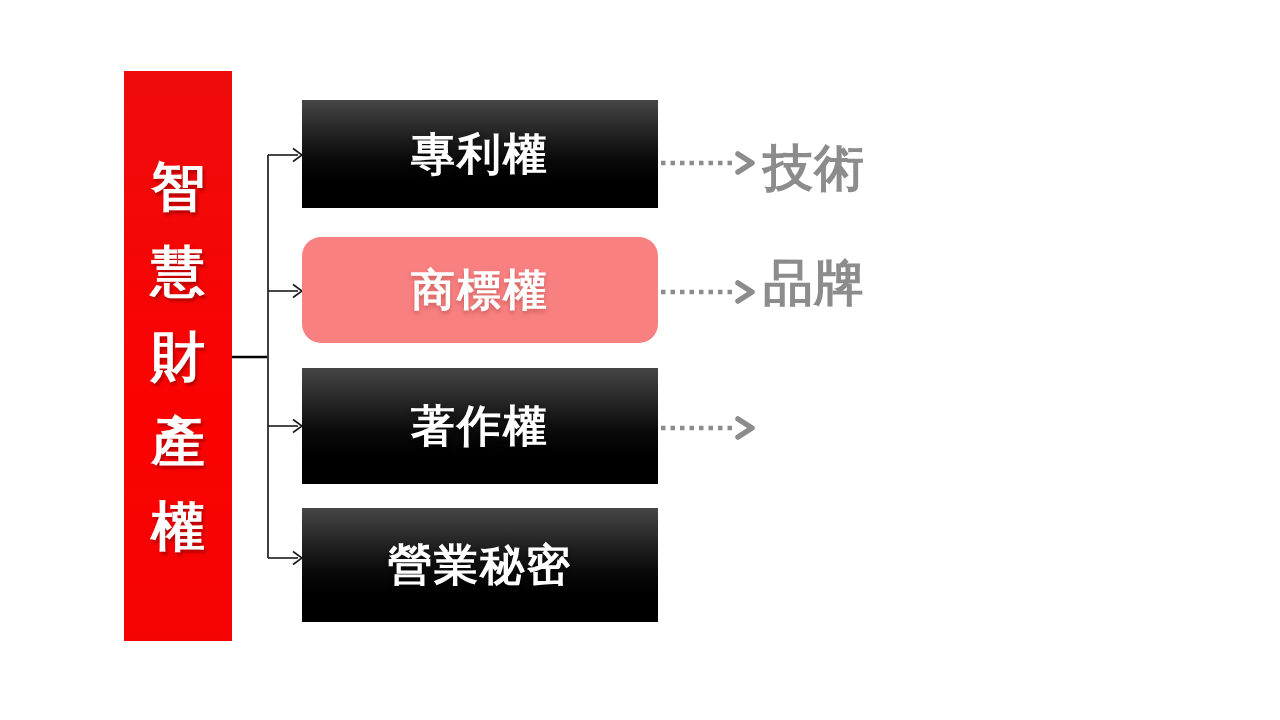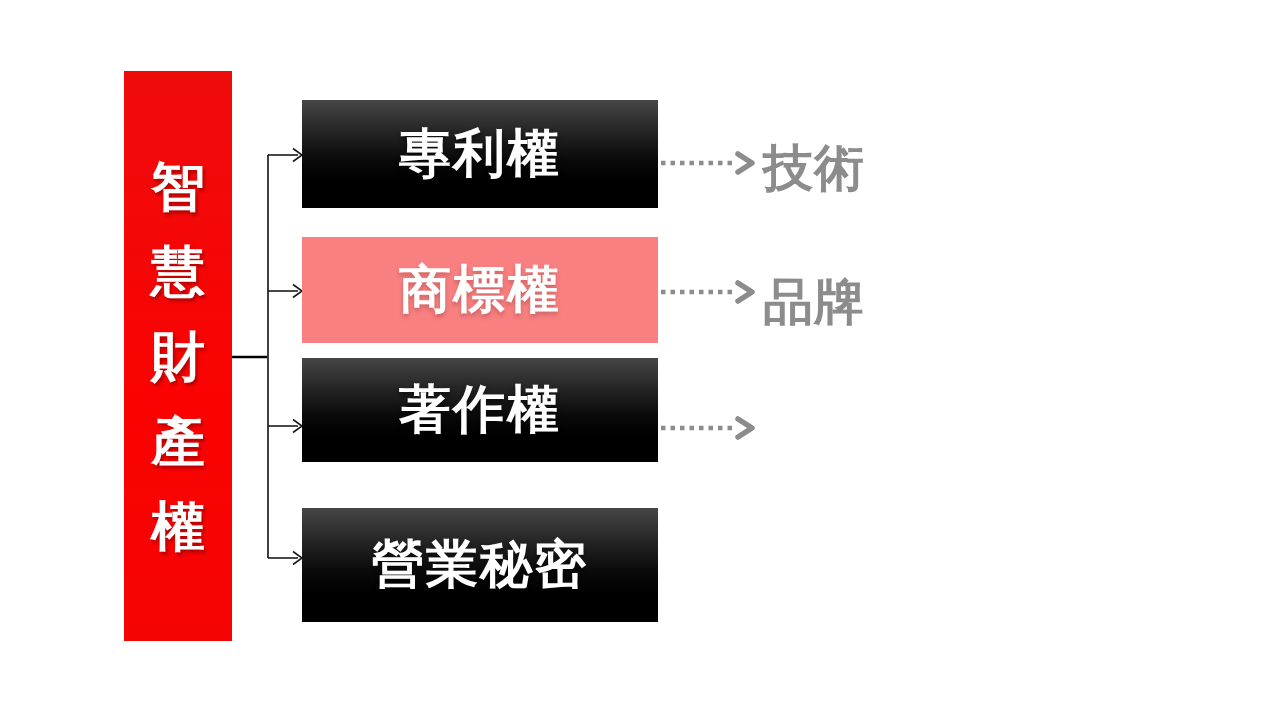--- a/index.html
+++ b/index.html
@@ -54,46 +54,46 @@
     justify-content: center;
   }
   .node-black {
     background: linear-gradient(180deg, #464646 0%, #242424 30%, #0a0a0a 55%, #000000 75%);
   }
   .node-pink {
     background: #f88080;
   }
   .node .node-label {
     color: #ffffff;
-    font-size: 52px;
+    font-size: 44px;
     font-weight: bold;
     letter-spacing: 2px;
     text-shadow: 0 3px 4px rgba(0, 0, 0, 0.55);
     white-space: nowrap;
   }
   .node-pink .node-label {
     text-shadow: 0 3px 4px rgba(160, 60, 60, 0.45);
   }
   #node-0 { top: 100px; height: 108px; }
-  #node-1 { top: 237px; height: 106px; }
-  #node-2 { top: 358px; height: 104px; }
+  #node-1 { top: 237px; height: 106px; border-radius: 19px; }
+  #node-2 { top: 368px; height: 116px; }
   #node-3 { top: 508px; height: 114px; }
   
   .annotation {
     position: absolute;
     left: 763px;
     color: #8c8c8c;
     font-size: 50px;
     font-weight: bold;
     line-height: 48px;
     letter-spacing: 1px;
     white-space: nowrap;
   }
   #annotation-0 { top: 144px; }
-  #annotation-1 { top: 278px; }
+  #annotation-1 { top: 259px; }
   #annotation-2 { top: 413px; }
 </style>
 </head>
 <body>
 
 <div class="stage">
 
   <svg class="connectors" viewBox="0 0 1280 720">
 
     <path d="M232 357 H268" stroke="#000000" stroke-width="2.5" fill="none"></path>

